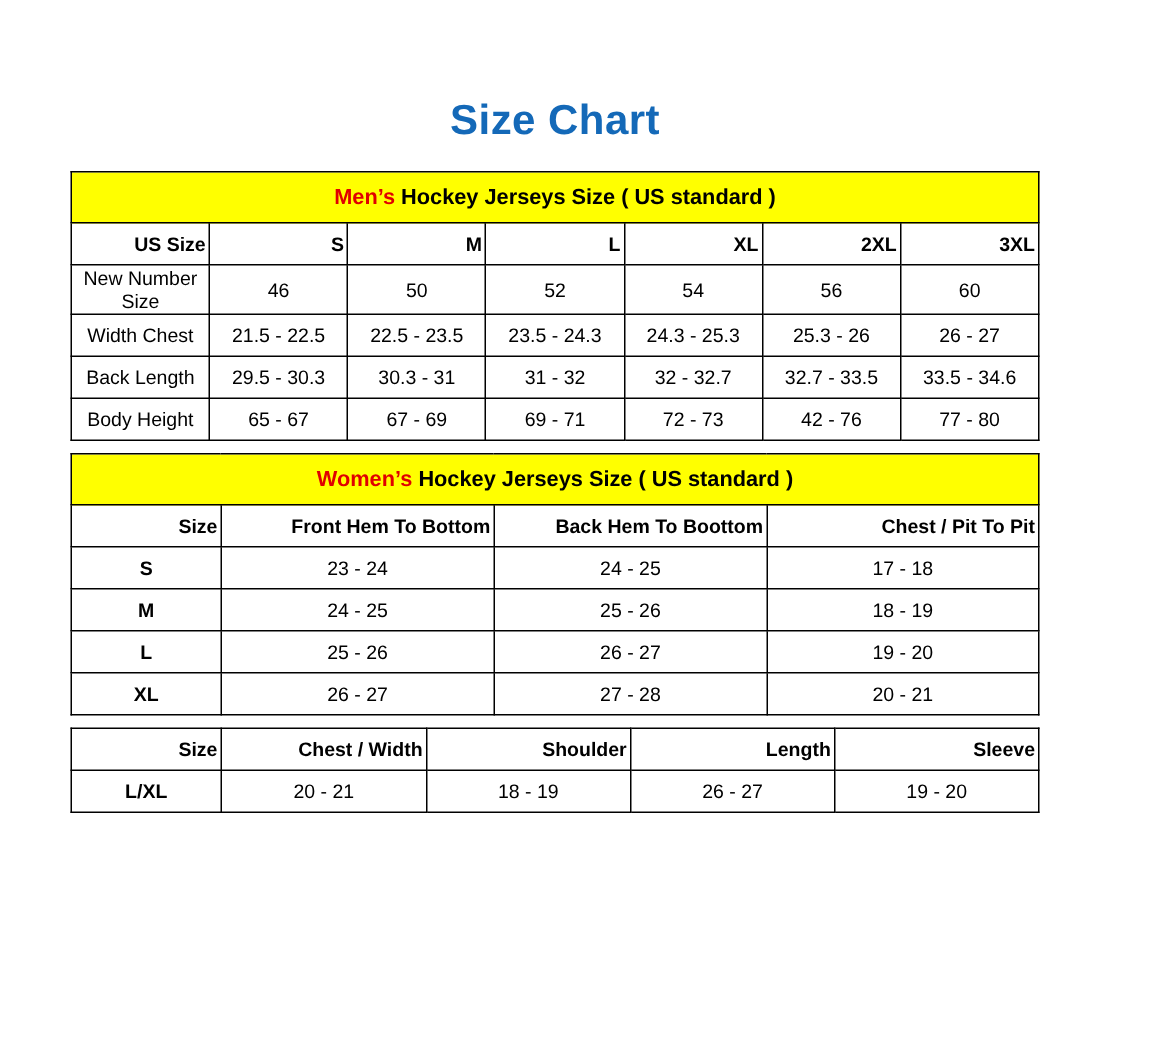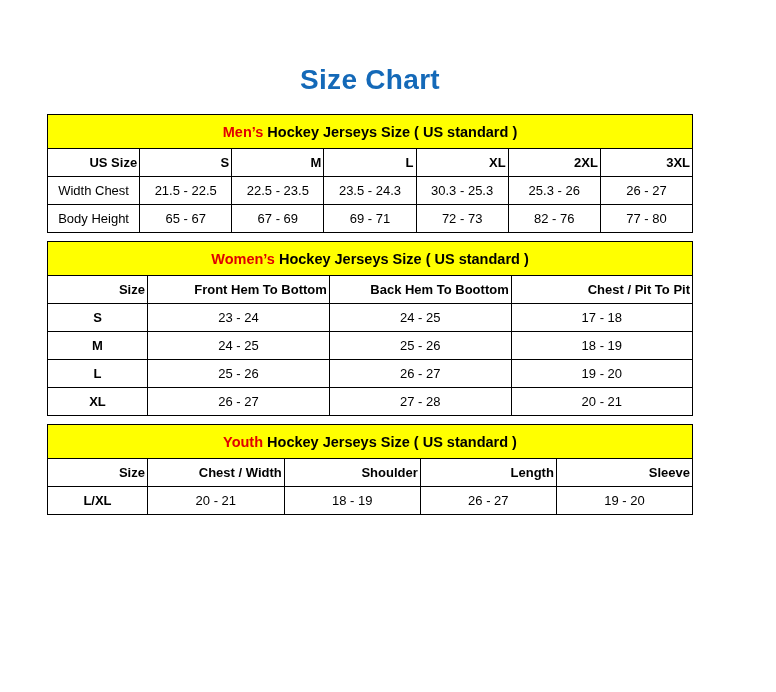--- a/index.html
+++ b/index.html
@@ -89,35 +89,53 @@
         <tr class="colhead">
           <td>US Size</td>
           <td>S</td>
           <td>M</td>
           <td>L</td>
           <td>XL</td>
           <td>2XL</td>
           <td>3XL</td>
         </tr>
         <tr>
+          <td class="rowlabel">New Number Size</td>
+          <td>46</td>
+          <td>50</td>
+          <td>52</td>
+          <td>54</td>
+          <td>56</td>
+          <td>60</td>
+        </tr>
+        <tr>
           <td class="rowlabel">Width Chest</td>
           <td>21.5 - 22.5</td>
           <td>22.5 - 23.5</td>
           <td>23.5 - 24.3</td>
-          <td>30.3 - 25.3</td>
+          <td>24.3 - 25.3</td>
           <td>25.3 - 26</td>
           <td>26 - 27</td>
+        </tr>
+        <tr>
+          <td class="rowlabel">Back Length</td>
+          <td>29.5 - 30.3</td>
+          <td>30.3 - 31</td>
+          <td>31 - 32</td>
+          <td>32 - 32.7</td>
+          <td>32.7 - 33.5</td>
+          <td>33.5 - 34.6</td>
         </tr>
         <tr>
           <td class="rowlabel">Body Height</td>
           <td>65 - 67</td>
           <td>67 - 69</td>
           <td>69 - 71</td>
           <td>72 - 73</td>
-          <td>82 - 76</td>
+          <td>42 - 76</td>
           <td>77 - 80</td>
         </tr>
       </tbody>
     </table>
 
     <div class="spacer"></div>
 
     <table>
       <colgroup>
         <col style="width:15.5%">
@@ -168,25 +186,20 @@
 
     <table>
       <colgroup>
         <col style="width:15.5%">
         <col style="width:21.2%">
         <col style="width:21.1%">
         <col style="width:21.1%">
         <col style="width:21.1%">
       </colgroup>
       <tbody>
-        <tr class="section-head">
-          <td colspan="5">
-            <span class="hl">Youth</span><span> Hockey Jerseys Size ( US standard )</span>
-          </td>
-        </tr>
         <tr class="colhead">
           <td>Size</td>
           <td>Chest / Width</td>
           <td>Shoulder</td>
           <td>Length</td>
           <td>Sleeve</td>
         </tr>
         <tr>
           <td class="bold-cell">L/XL</td>
           <td>20 - 21</td>

